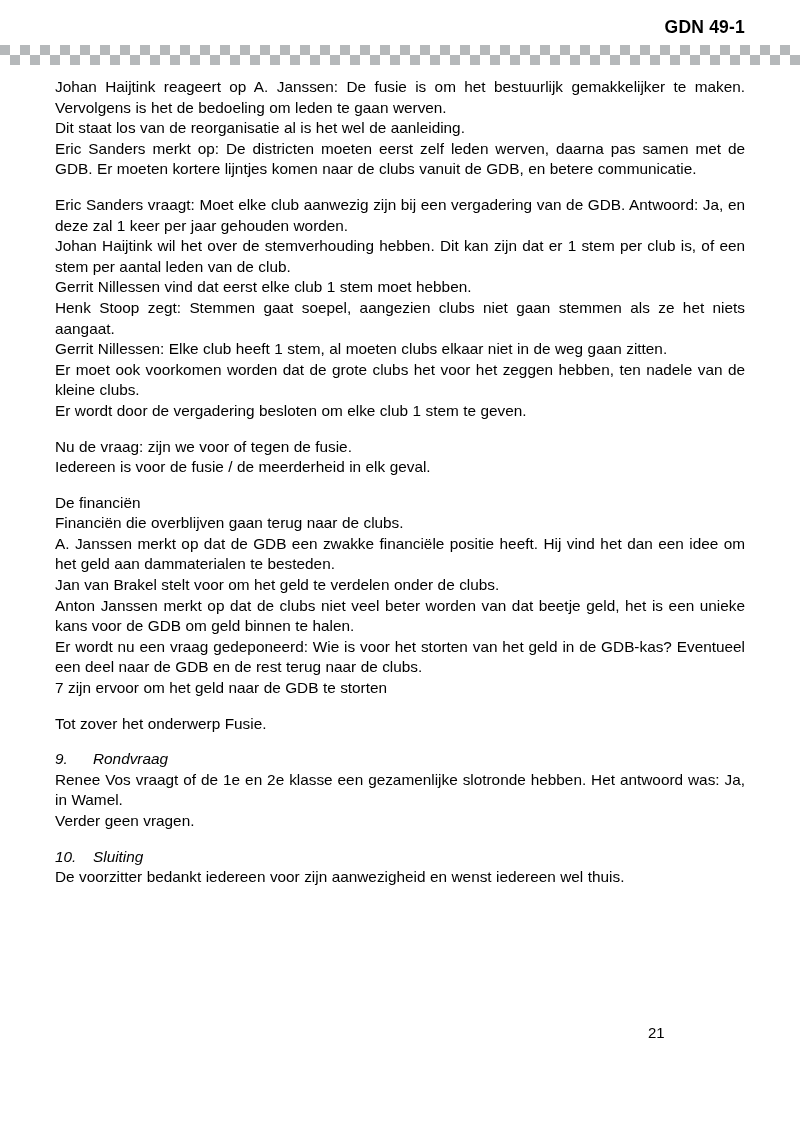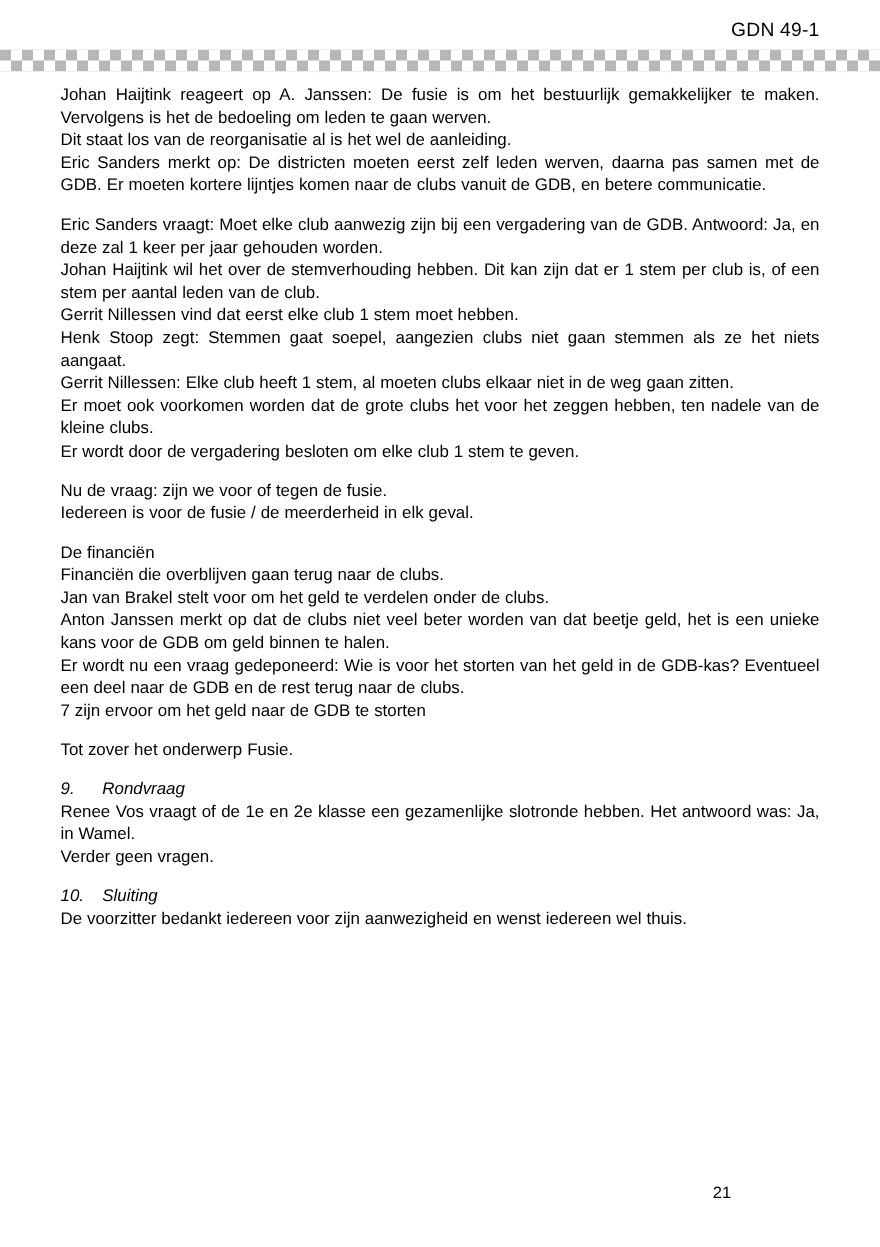--- a/index.html
+++ b/index.html
@@ -2,38 +2,38 @@
 <html><head>
 <meta charset="utf-8">
 <style>
   html,body{margin:0;padding:0;background:#fff;}
   .page{
     position:relative;width:800px;height:1134px;background:#ffffff;overflow:hidden;
     font-family:"Liberation Sans","DejaVu Sans",sans-serif;color:#000;
   }
   .header-title{
     position:absolute;top:17px;right:55px;
-    font-size:17.5px;font-weight:normal;letter-spacing:.2px;white-space:nowrap;text-align:center;
+    font-size:17.5px;font-weight:bold;letter-spacing:.2px;white-space:nowrap;text-align:center;
   }
   .checker-band{
     position:absolute;top:45px;left:0;width:800px;height:20px;
     background-image:conic-gradient(#ffffff 0 25%, #b5b8ba 0 50%, #ffffff 0 75%, #b5b8ba 0);
     background-size:20px 20px;background-position:0 0;
   }
   .doc-body{
     position:absolute;top:77px;left:55px;width:690px;
     font-size:15.35px;line-height:20.6px;text-align:justify;
     -webkit-hyphens:none;hyphens:none;word-spacing:.2px;
   }
   .para{margin:0;padding:0;}
   .blank{height:15px;}
   .heading{font-style:italic;text-align:left;}
   .hnum{display:inline-block;min-width:38px;font-style:italic;}
   .page-number{
-    position:absolute;top:1076px;left:648px;font-size:15px;text-align:right;
+    position:absolute;top:1024px;left:648px;font-size:15px;text-align:right;
   }
 </style>
 </head>
 <body>
 
 <div class="page">
   <span class="header-title">GDN 49-1</span>
   <div class="checker-band"></div>
   <div class="doc-body">
       <p class="para">Johan Haijtink reageert op A. Janssen: De fusie is om het bestuurlijk gemakkelijker te maken. Vervolgens is het de bedoeling om leden te gaan werven.</p>
@@ -46,20 +46,21 @@
       <p class="para">Henk Stoop zegt: Stemmen gaat soepel, aangezien clubs niet gaan stemmen als ze het niets aangaat.</p>
       <p class="para">Gerrit Nillessen: Elke club heeft 1 stem, al moeten clubs elkaar niet in de weg gaan zitten.</p>
       <p class="para">Er moet ook voorkomen worden dat de grote clubs het voor het zeggen hebben, ten nadele van de kleine clubs.</p>
       <p class="para">Er wordt door de vergadering besloten om elke club 1 stem te geven.</p>
       <div class="blank"></div>
       <p class="para">Nu de vraag: zijn we voor of tegen de fusie.</p>
       <p class="para">Iedereen is voor de fusie / de meerderheid in elk geval.</p>
       <div class="blank"></div>
       <p class="para">De financiën</p>
       <p class="para">Financiën die overblijven gaan terug naar de clubs.</p>
+      <p class="para">A. Janssen merkt op dat de GDB een zwakke financiële positie heeft. Hij vind het dan een idee om het geld aan dammaterialen te besteden.</p>
       <p class="para">Jan van Brakel stelt voor om het geld te verdelen onder de clubs.</p>
       <p class="para">Anton Janssen merkt op dat de clubs niet veel beter worden van dat beetje geld, het is een unieke kans voor de GDB om geld binnen te halen.</p>
       <p class="para">Er wordt nu een vraag gedeponeerd: Wie is voor het storten van het geld in de GDB-kas? Eventueel een deel naar de GDB en de rest terug naar de clubs.</p>
       <p class="para">7 zijn ervoor om het geld naar de GDB te storten</p>
       <div class="blank"></div>
       <p class="para">Tot zover het onderwerp Fusie.</p>
       <div class="blank"></div>
       <p class="para heading"><span class="hnum">9.</span><span>Rondvraag</span></p>
       <p class="para">Renee Vos vraagt of de 1e en 2e klasse een gezamenlijke slotronde hebben. Het antwoord was: Ja, in Wamel.</p>
       <p class="para">Verder geen vragen.</p>

